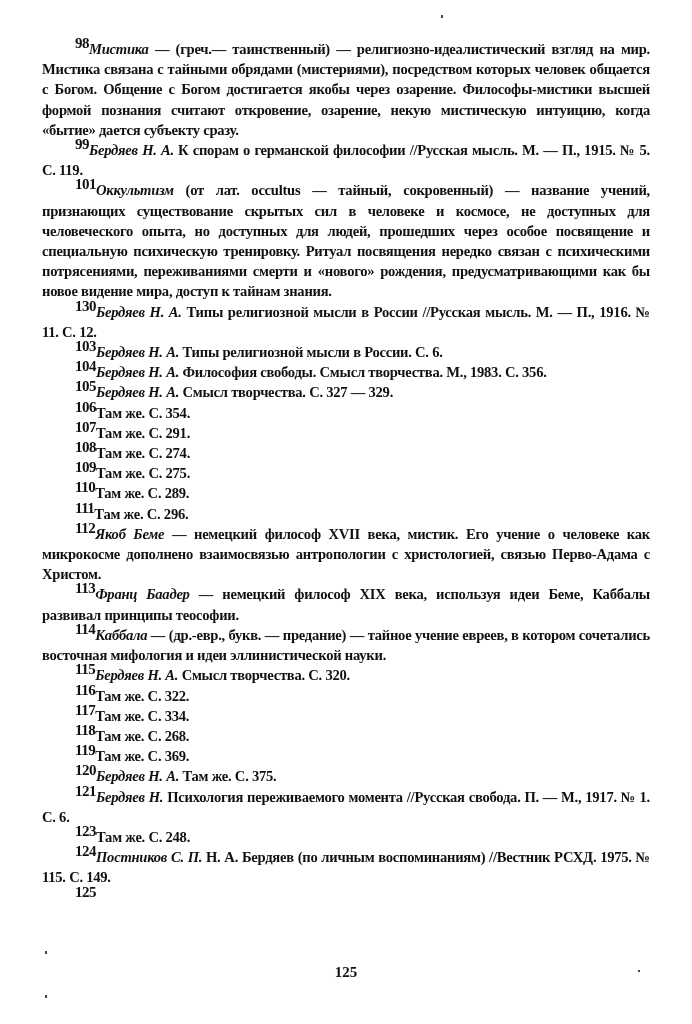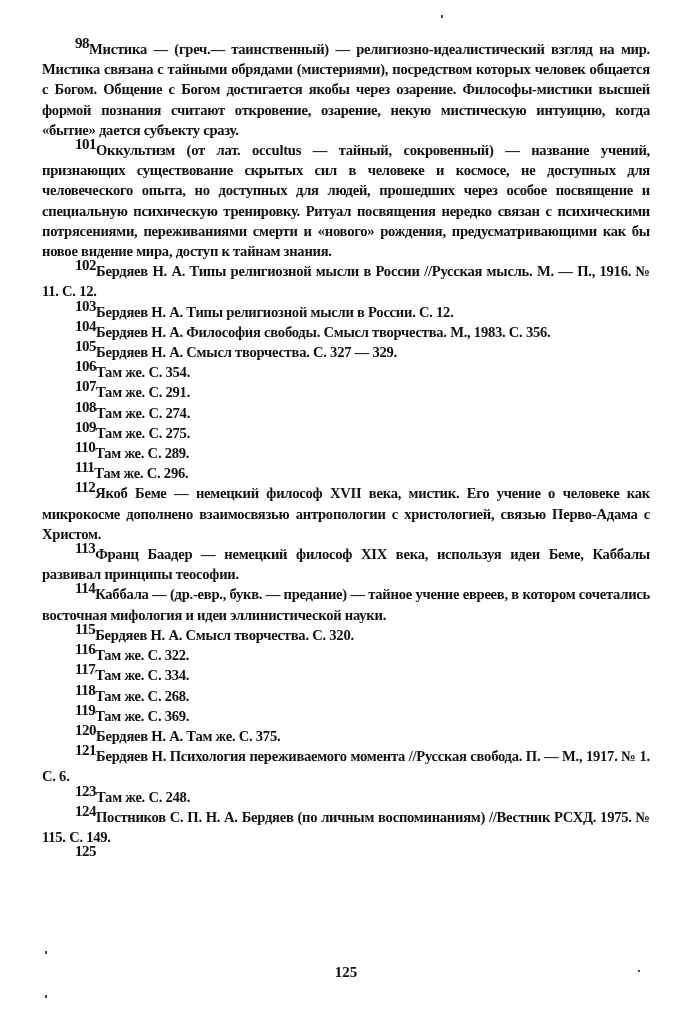--- a/index.html
+++ b/index.html
@@ -11,36 +11,37 @@
     .page {
       position: absolute; left: 42px; top: 39px; width: 608px;
       font-size: 14.6px; line-height: 20.2px; font-weight: bold;
       letter-spacing: -0.25px;
     }
     .note { margin: 0; text-align: justify; text-indent: 33px; }
     .note sup {
       font-size: 15px; vertical-align: 0; position: relative; top: -6px;
       letter-spacing: -0.5px;
     }
-    .note .term { }
+    .note .term { font-style: italic; }
     .page-number {
       position: absolute; left: 0; width: 692px; top: 964px;
       text-align: center; font-size: 15px; font-weight: bold;
       font-family: "Liberation Serif", serif;
     }
     .speck { position: absolute; background: #444; width: 2px; height: 3px; }
   </style>
 </head>
 <body>
 
 <div class="page">
   <p class="note"><sup>98</sup><span class="term">Мистика</span><span> — (греч.— таинственный) — религиозно-идеалистический взгляд на мир. Мистика связана с тайными обрядами (мистериями), посредством которых человек общается с Богом. Общение с Богом достигается якобы через озарение. Философы-мистики высшей формой познания считают откровение, озарение, некую мистическую интуицию, когда «бытие» дается субъекту сразу.</span></p>
+  <p class="note"><sup>99</sup><span class="term">Бердяев Н. А.</span><span> К спорам о германской философии //Русская мысль. М. — П., 1915. № 5. С. 119.</span></p>
   <p class="note"><sup>101</sup><span class="term">Оккультизм</span><span> (от лат. occultus — тайный, сокровенный) — название учений, признающих существование скрытых сил в человеке и космосе, не доступных для человеческого опыта, но доступных для людей, прошедших через особое посвящение и специальную психическую тренировку. Ритуал посвящения нередко связан с психическими потрясениями, переживаниями смерти и «нового» рождения, предусматривающими как бы новое видение мира, доступ к тайнам знания.</span></p>
-  <p class="note"><sup>102</sup><span class="term">Бердяев Н. А.</span><span> Типы религиозной мысли в России //Русская мысль. М. — П., 1916. № 11. С. 12.</span></p>
-  <p class="note"><sup>103</sup><span class="term">Бердяев Н. А.</span><span> Типы религиозной мысли в России. С. 12.</span></p>
+  <p class="note"><sup>130</sup><span class="term">Бердяев Н. А.</span><span> Типы религиозной мысли в России //Русская мысль. М. — П., 1916. № 11. С. 12.</span></p>
+  <p class="note"><sup>103</sup><span class="term">Бердяев Н. А.</span><span> Типы религиозной мысли в России. С. 6.</span></p>
   <p class="note"><sup>104</sup><span class="term">Бердяев Н. А.</span><span> Философия свободы. Смысл творчества. М., 1983. С. 356.</span></p>
   <p class="note"><sup>105</sup><span class="term">Бердяев Н. А.</span><span> Смысл творчества. С. 327 — 329.</span></p>
   <p class="note"><sup>106</sup><span class="term"></span><span>Там же. С. 354.</span></p>
   <p class="note"><sup>107</sup><span class="term"></span><span>Там же. С. 291.</span></p>
   <p class="note"><sup>108</sup><span class="term"></span><span>Там же. С. 274.</span></p>
   <p class="note"><sup>109</sup><span class="term"></span><span>Там же. С. 275.</span></p>
   <p class="note"><sup>110</sup><span class="term"></span><span>Там же. С. 289.</span></p>
   <p class="note"><sup>111</sup><span class="term"></span><span>Там же. С. 296.</span></p>
   <p class="note"><sup>112</sup><span class="term">Якоб Беме</span><span> — немецкий философ XVII века, мистик. Его учение о человеке как микрокосме дополнено взаимосвязью антропологии с христологией, связью Перво-Адама с Христом.</span></p>
   <p class="note"><sup>113</sup><span class="term">Франц Баадер</span><span> — немецкий философ XIX века, используя идеи Беме, Каббалы развивал принципы теософии.</span></p>

